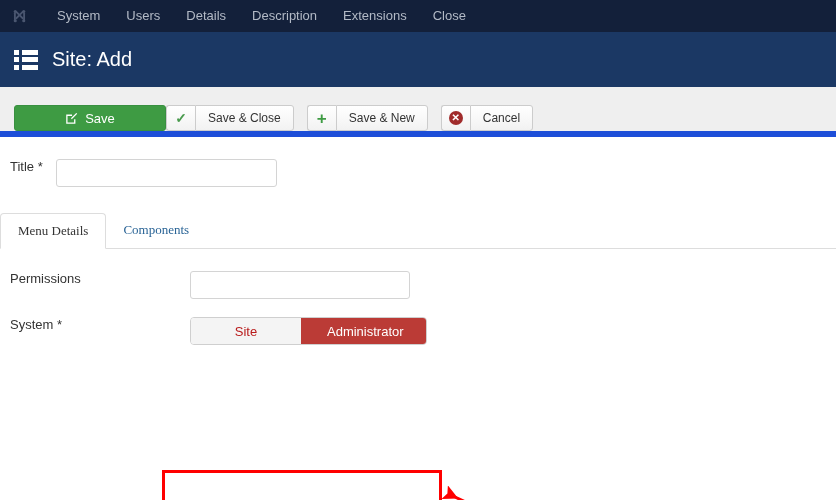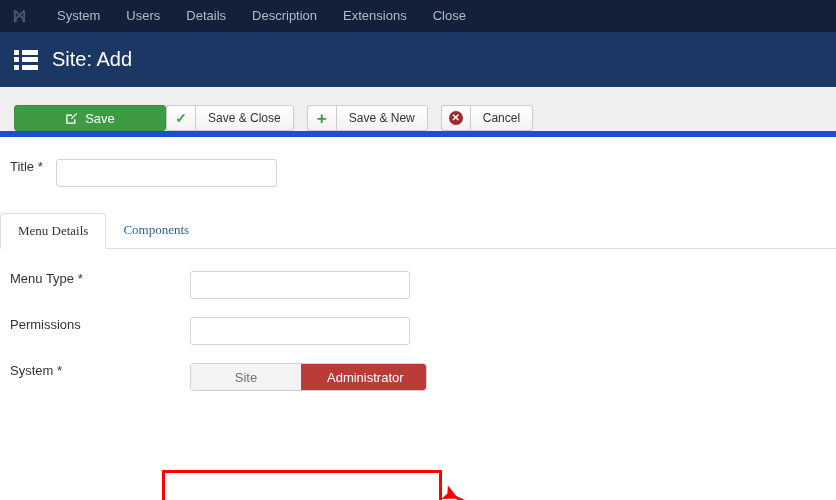--- a/index.html
+++ b/index.html
@@ -190,21 +190,21 @@
     height: 28px;
   }
   .toggle-btn {
     display: flex; align-items: center; justify-content: center;
     font-size: 13px;
     padding: 0 22px;
     height: 100%;
     cursor: pointer;
     white-space: nowrap;
   }
-  .toggle-btn.off { background: #f4f4f4; color: #737373; min-width: 110px; }
+  .toggle-btn.off { background: #f4f4f4; color: #b91c1c; min-width: 110px; }
   .toggle-btn.on  { background: #bb3b36; color: #ffffff; min-width: 122px; padding-left: 26px; }
 
   
   #highlight-box {
     position: absolute;
     left: 162px; top: 333px;
     width: 280px; height: 49px;
     border: 3px solid #ff0000;
     pointer-events: none;
   }
@@ -316,24 +316,20 @@
   </div>
 
   <div id="tabs">
     <div class="tab active">Menu Details</div>
     <div class="tab inactive">Components</div>
     <div id="tabs-divider"></div>
   </div>
 
   <div id="fields">
 
-    <div class="field-row spaced">
-      <div class="field-label">Menu Type *</div>
-      <input class="text-input" id="menutype-input" type="text" placeholder="" style="">
-    </div>
 
     <div class="field-row spaced">
       <div class="field-label">Permissions</div>
       <input class="text-input" id="description-input" type="text" placeholder="" style="">
     </div>
 
     <div class="field-row" id="client-row">
       <div class="field-label">System *</div>
       <div id="btn-toggle">
         <div class="toggle-btn off">Site</div>

